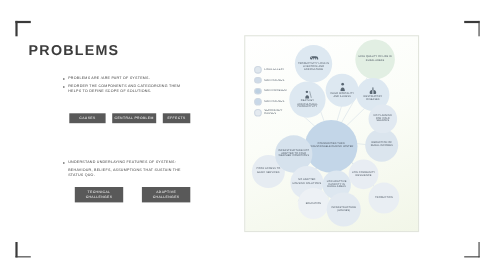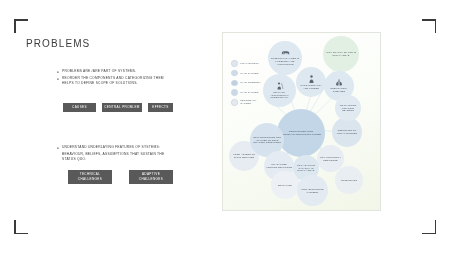--- a/index.html
+++ b/index.html
@@ -22,22 +22,22 @@
   .crop.bl{left:14px;bottom:19px;}
   .crop.bl::before{bottom:0;left:0;} .crop.bl::after{bottom:0;left:0;}
   .crop.br{right:14px;bottom:19px;}
   .crop.br::before{bottom:0;right:0;} .crop.br::after{bottom:0;right:0;}
 
   
   .slide{position:absolute;left:0;top:0;width:450px;height:253px;}
 
   .page-title{
     position:absolute;left:26px;top:38px;
-    font-size:10px;letter-spacing:1.1px;color:#3c3c3c;
-    font-weight:400;
+    font-size:13px;letter-spacing:1.1px;color:#3c3c3c;
+    font-weight:700;
   }
 
   
   .bullets{position:absolute;left:57px;top:69px;width:110px;}
   .bullets2{position:absolute;left:57px;top:145px;width:115px;}
   .bullet-row{display:flex;align-items:flex-start;margin-bottom:1.5px;}
   .bdot{
     width:5px;flex:0 0 5px;color:#4a4a4a;font-size:3.2px;line-height:5px;
     padding-top:0.5px;
   }

